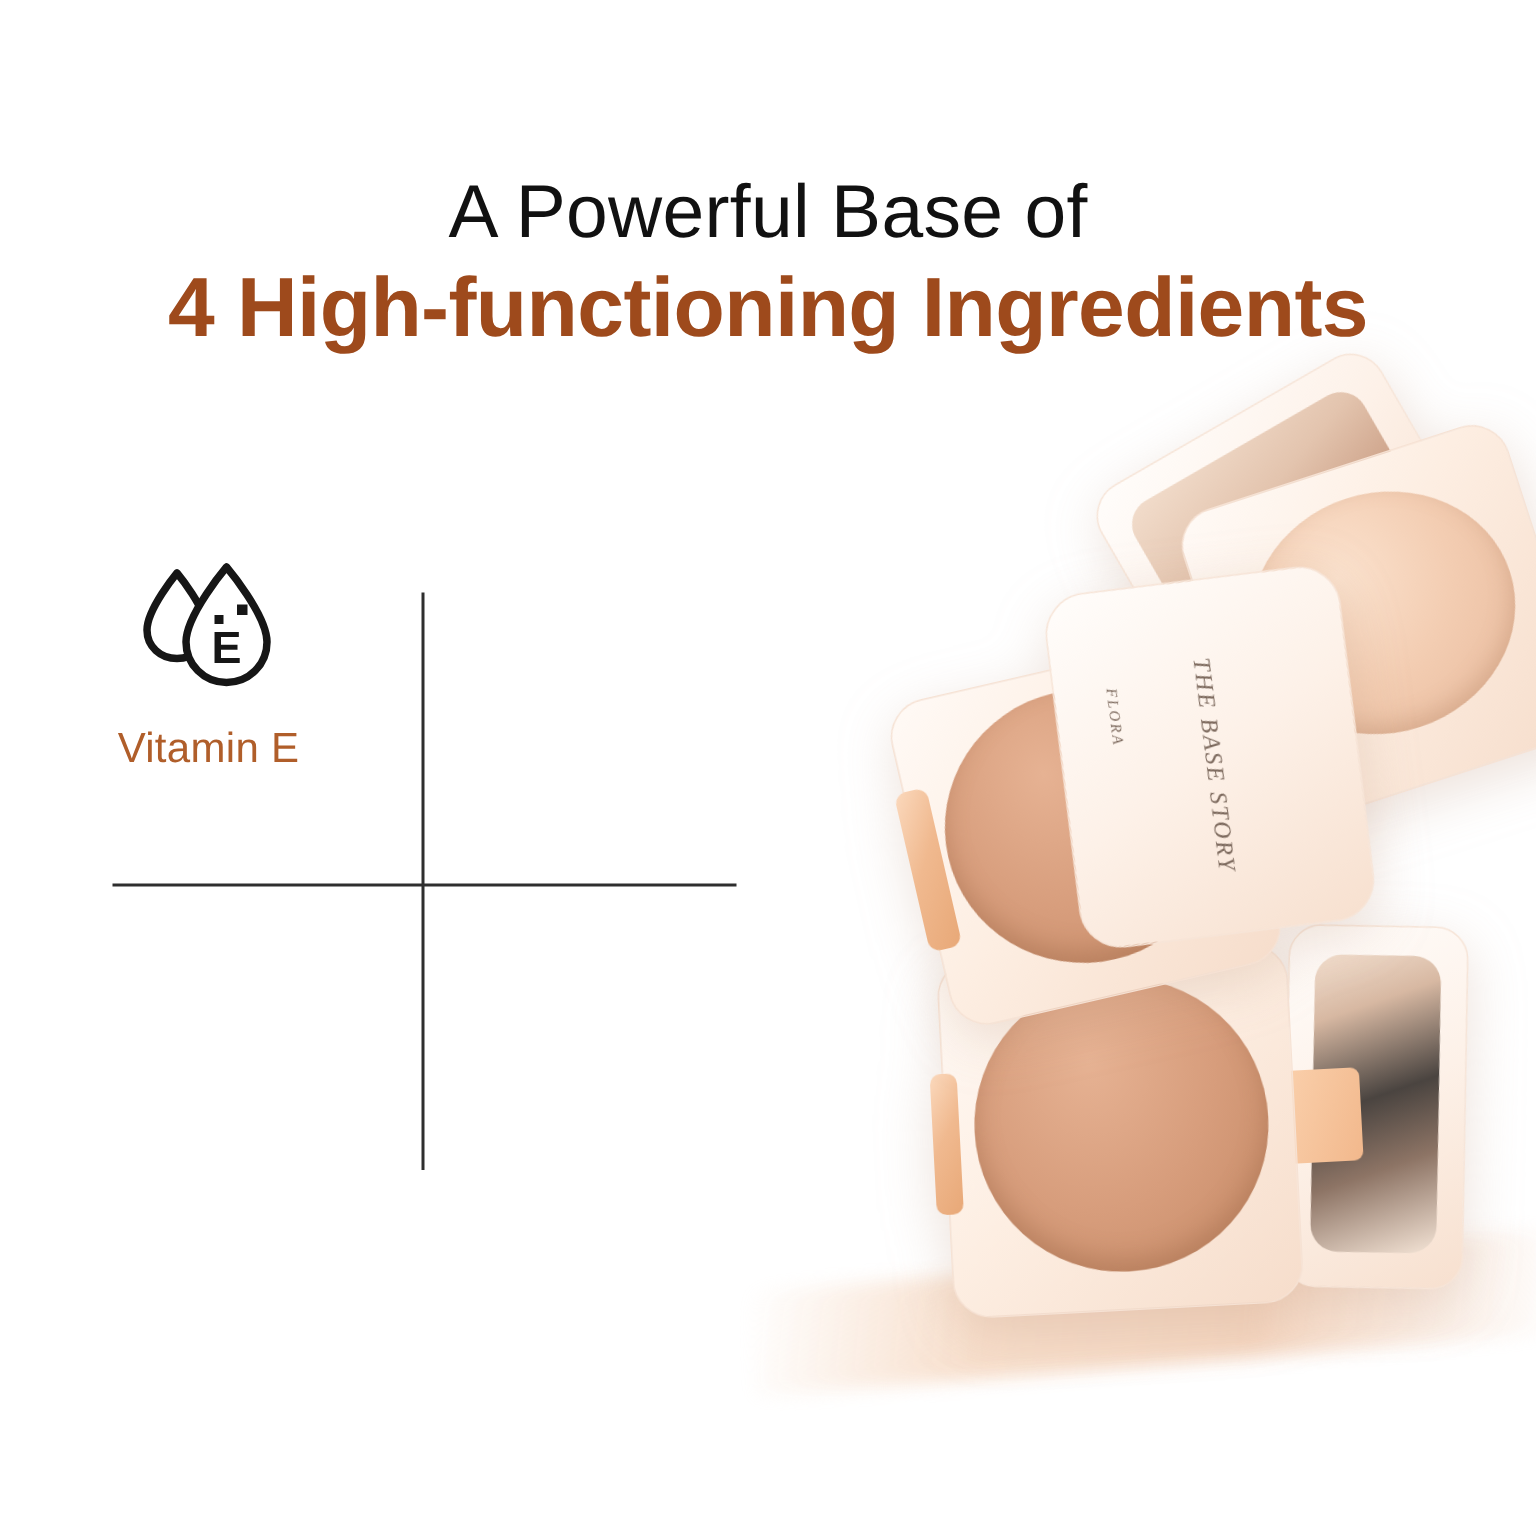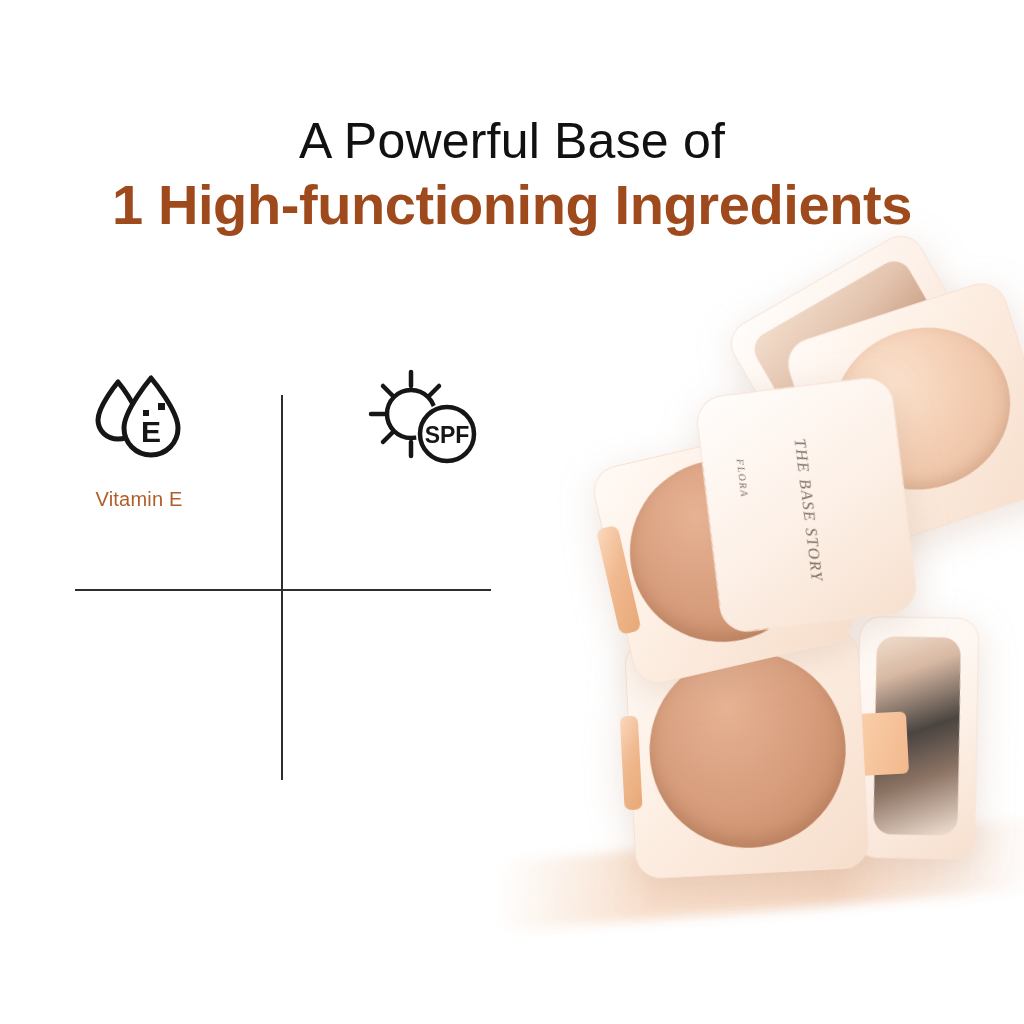--- a/index.html
+++ b/index.html
@@ -82,21 +82,21 @@
   .cell-br { left: 292px; top: 248px; }
 
   .icon-wrap {
     height: 104px;
     display: flex;
     align-items: center;
     justify-content: center;
   }
   .cell-label {
     margin-top: 12px;
-    font-size: 20px;
+    font-size: 28px;
     line-height: 34px;
     font-weight: 400;
     color: #B05E2A;
     letter-spacing: 0.2px;
     white-space: nowrap;
   }
 
   
   .product-scene {
     position: absolute;
@@ -191,21 +191,21 @@
   .compact-c .rim-gold-2{ position:absolute; left: 228px; top: 96px; width: 60px; height: 62px; border-radius: 6px;
                           background: linear-gradient(110deg,#fbd3b0 0%, #f2b88c 100%); }
 </style>
 </head>
 <body>
 
 <div id="poster">
 
   <div class="heading">
     <div class="heading-line1">A Powerful Base of</div>
-    <div class="heading-line2">1 High-functioning Ingredients</div>
+    <div class="heading-line2">4 High-functioning Ingredients</div>
   </div>
 
   <div class="feature-grid">
 
     <div class="divider-v"></div>
     <div class="divider-h"></div>
 
     <div class="cell cell-tl">
       <div class="icon-wrap">
         <svg width="100" height="96" viewBox="0 0 100 96" fill="none" aria-hidden="true">
@@ -213,41 +213,20 @@
           <path d="M62 8 C62 8 35 40 35 58 C35 73 47 85 62 85 C77 85 89 73 89 58 C89 40 62 8 62 8 Z" stroke="#161616" stroke-width="5" stroke-linejoin="round" fill="#ffffff"></path>
           <rect x="54" y="40" width="6" height="6" fill="#161616"></rect>
           <rect x="69" y="33" width="7" height="7" fill="#161616"></rect>
           <text x="62" y="72" text-anchor="middle" font-family="'Liberation Sans', sans-serif" font-size="30" font-weight="700" fill="#161616">E</text>
         </svg>
       </div>
       <div class="cell-label">Vitamin E</div>
     </div>
 
     <div class="cell cell-tr">
-      <div class="icon-wrap">
-        <svg width="116" height="100" viewBox="0 0 116 100" fill="none" aria-hidden="true">
-          <g stroke="#161616" stroke-width="4.5" stroke-linecap="round">
-            <line x1="46" y1="4" x2="46" y2="18"></line>
-            <line x1="46" y1="74" x2="46" y2="88"></line>
-            <line x1="6" y1="46" x2="20" y2="46"></line>
-            <line x1="72" y1="46" x2="86" y2="46"></line>
-            <line x1="18" y1="18" x2="28" y2="28"></line>
-            <line x1="64" y1="64" x2="74" y2="74"></line>
-            <line x1="74" y1="18" x2="64" y2="28"></line>
-            <line x1="28" y1="64" x2="18" y2="74"></line>
-          </g>
-          <mask id="sunmask">
-            <rect x="0" y="0" width="116" height="100" fill="#fff"></rect>
-            <circle cx="82" cy="66" r="31" fill="#000"></circle>
-          </mask>
-          <circle cx="46" cy="46" r="24" stroke="#161616" stroke-width="4.5" fill="none" mask="url(#sunmask)"></circle>
-          <circle cx="82" cy="66" r="27" stroke="#161616" stroke-width="4.5" fill="#ffffff"></circle>
-          <text x="82" y="75" text-anchor="middle" font-family="'Liberation Sans', sans-serif" font-size="23" font-weight="700" fill="#161616">SPF</text>
-        </svg>
-      </div>
     </div>
 
 
   </div>
 
   <div class="product-scene">
 
     <div class="floor-shadow"></div>
 
     <div class="compact compact-c">

